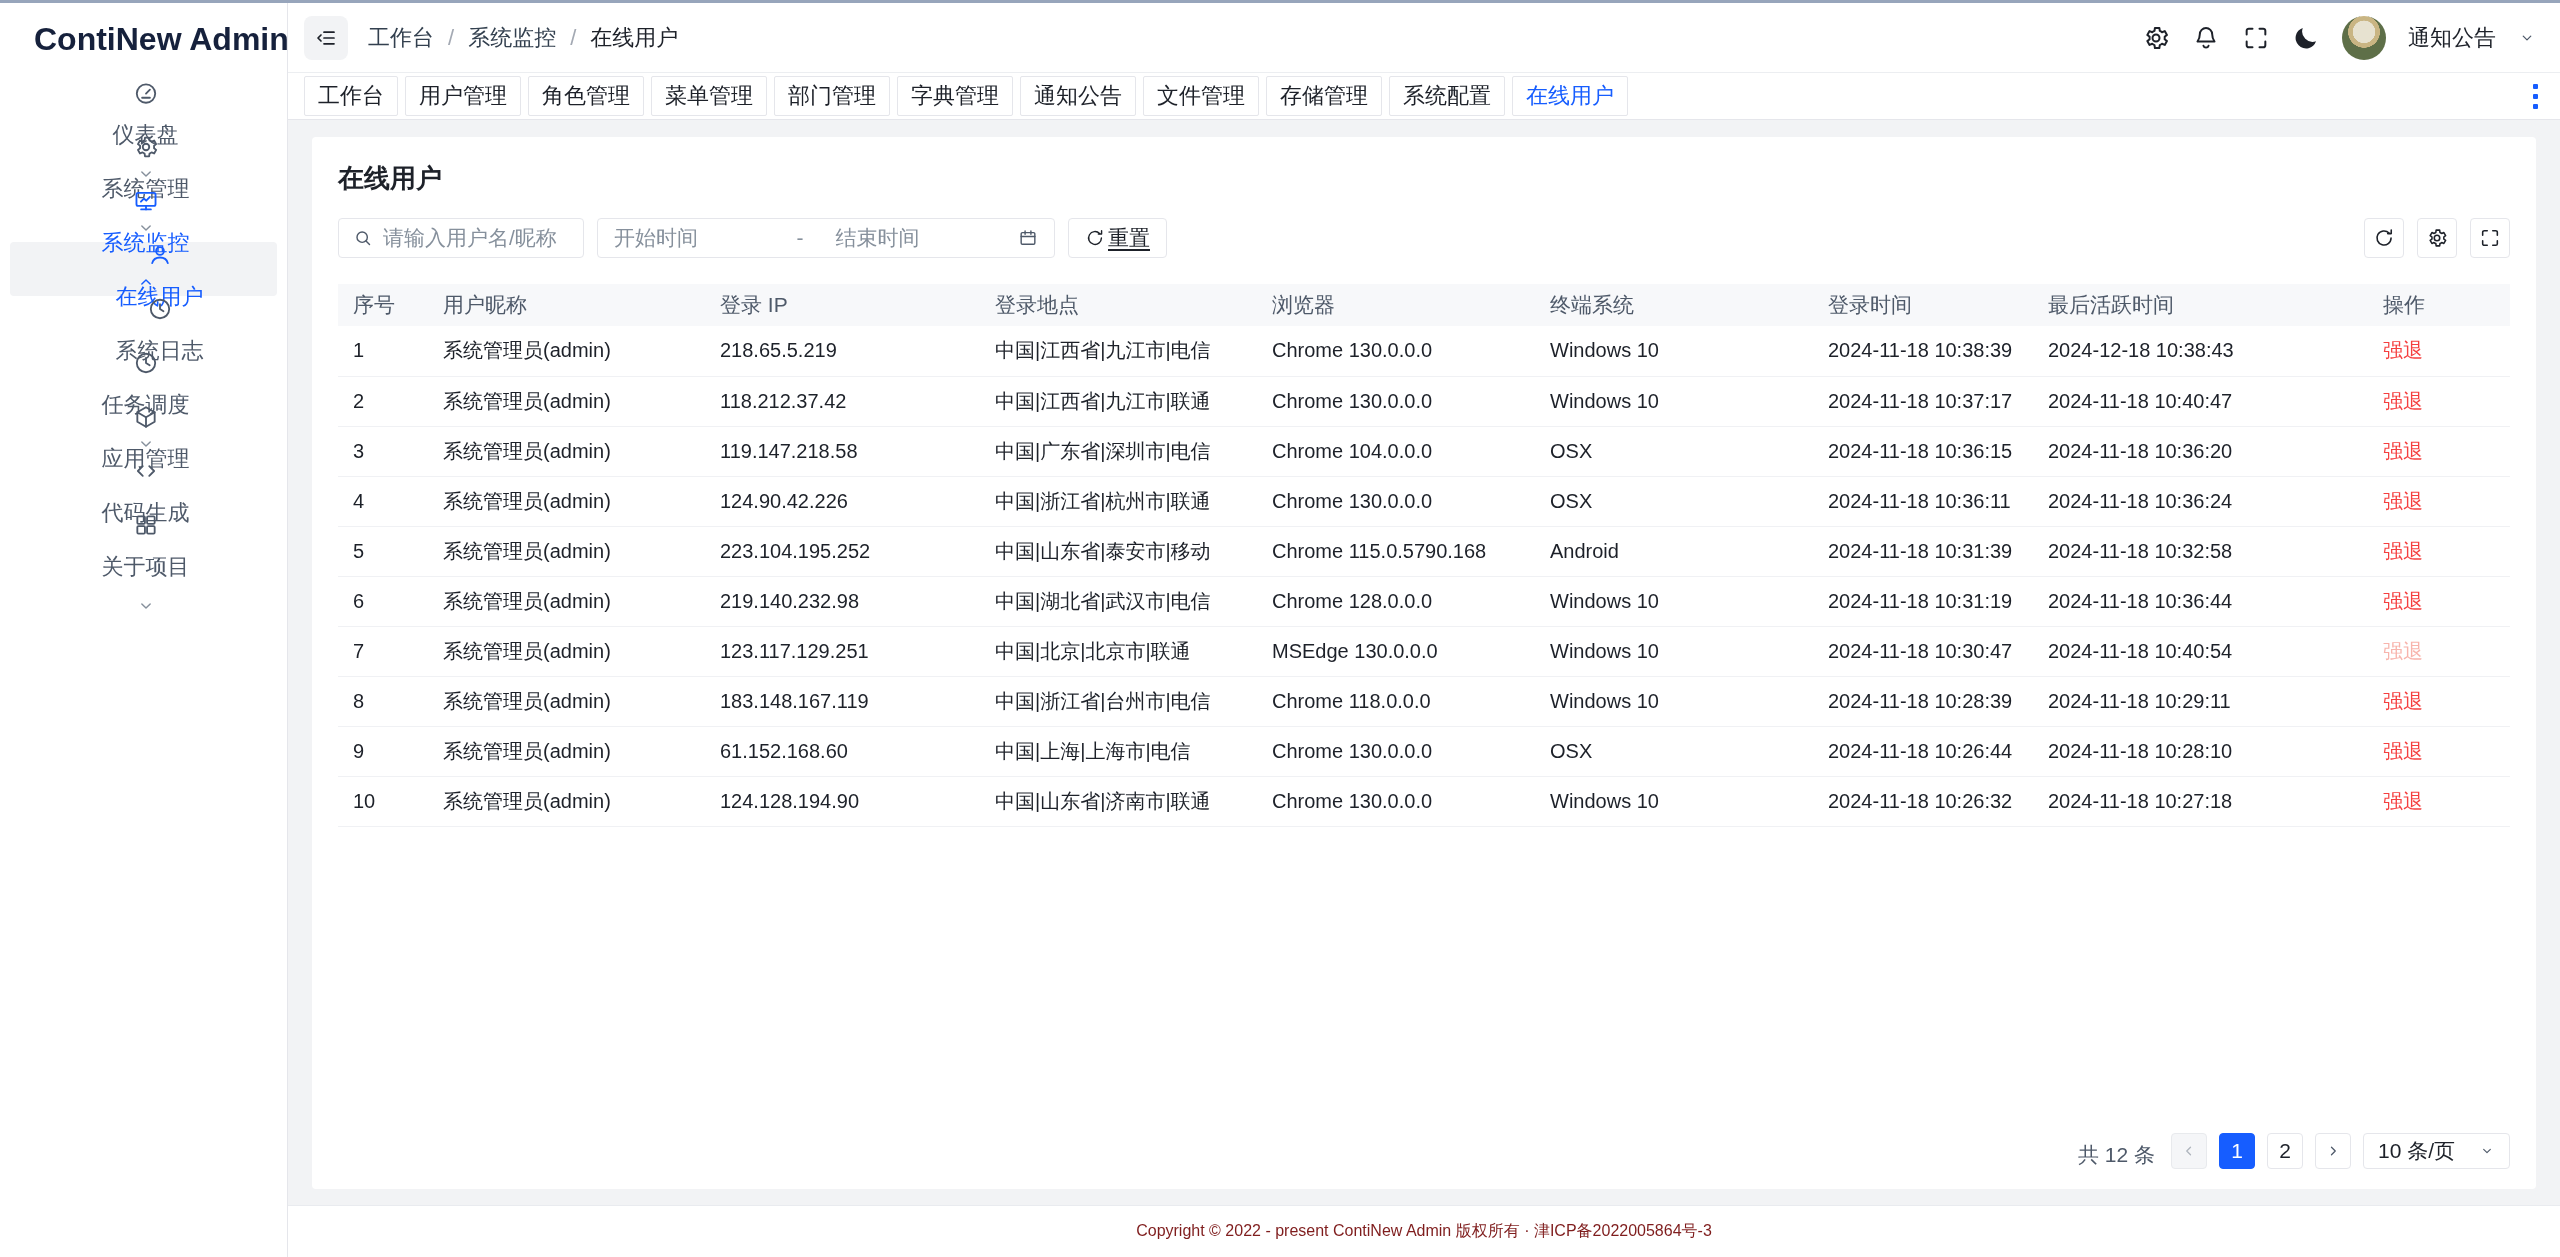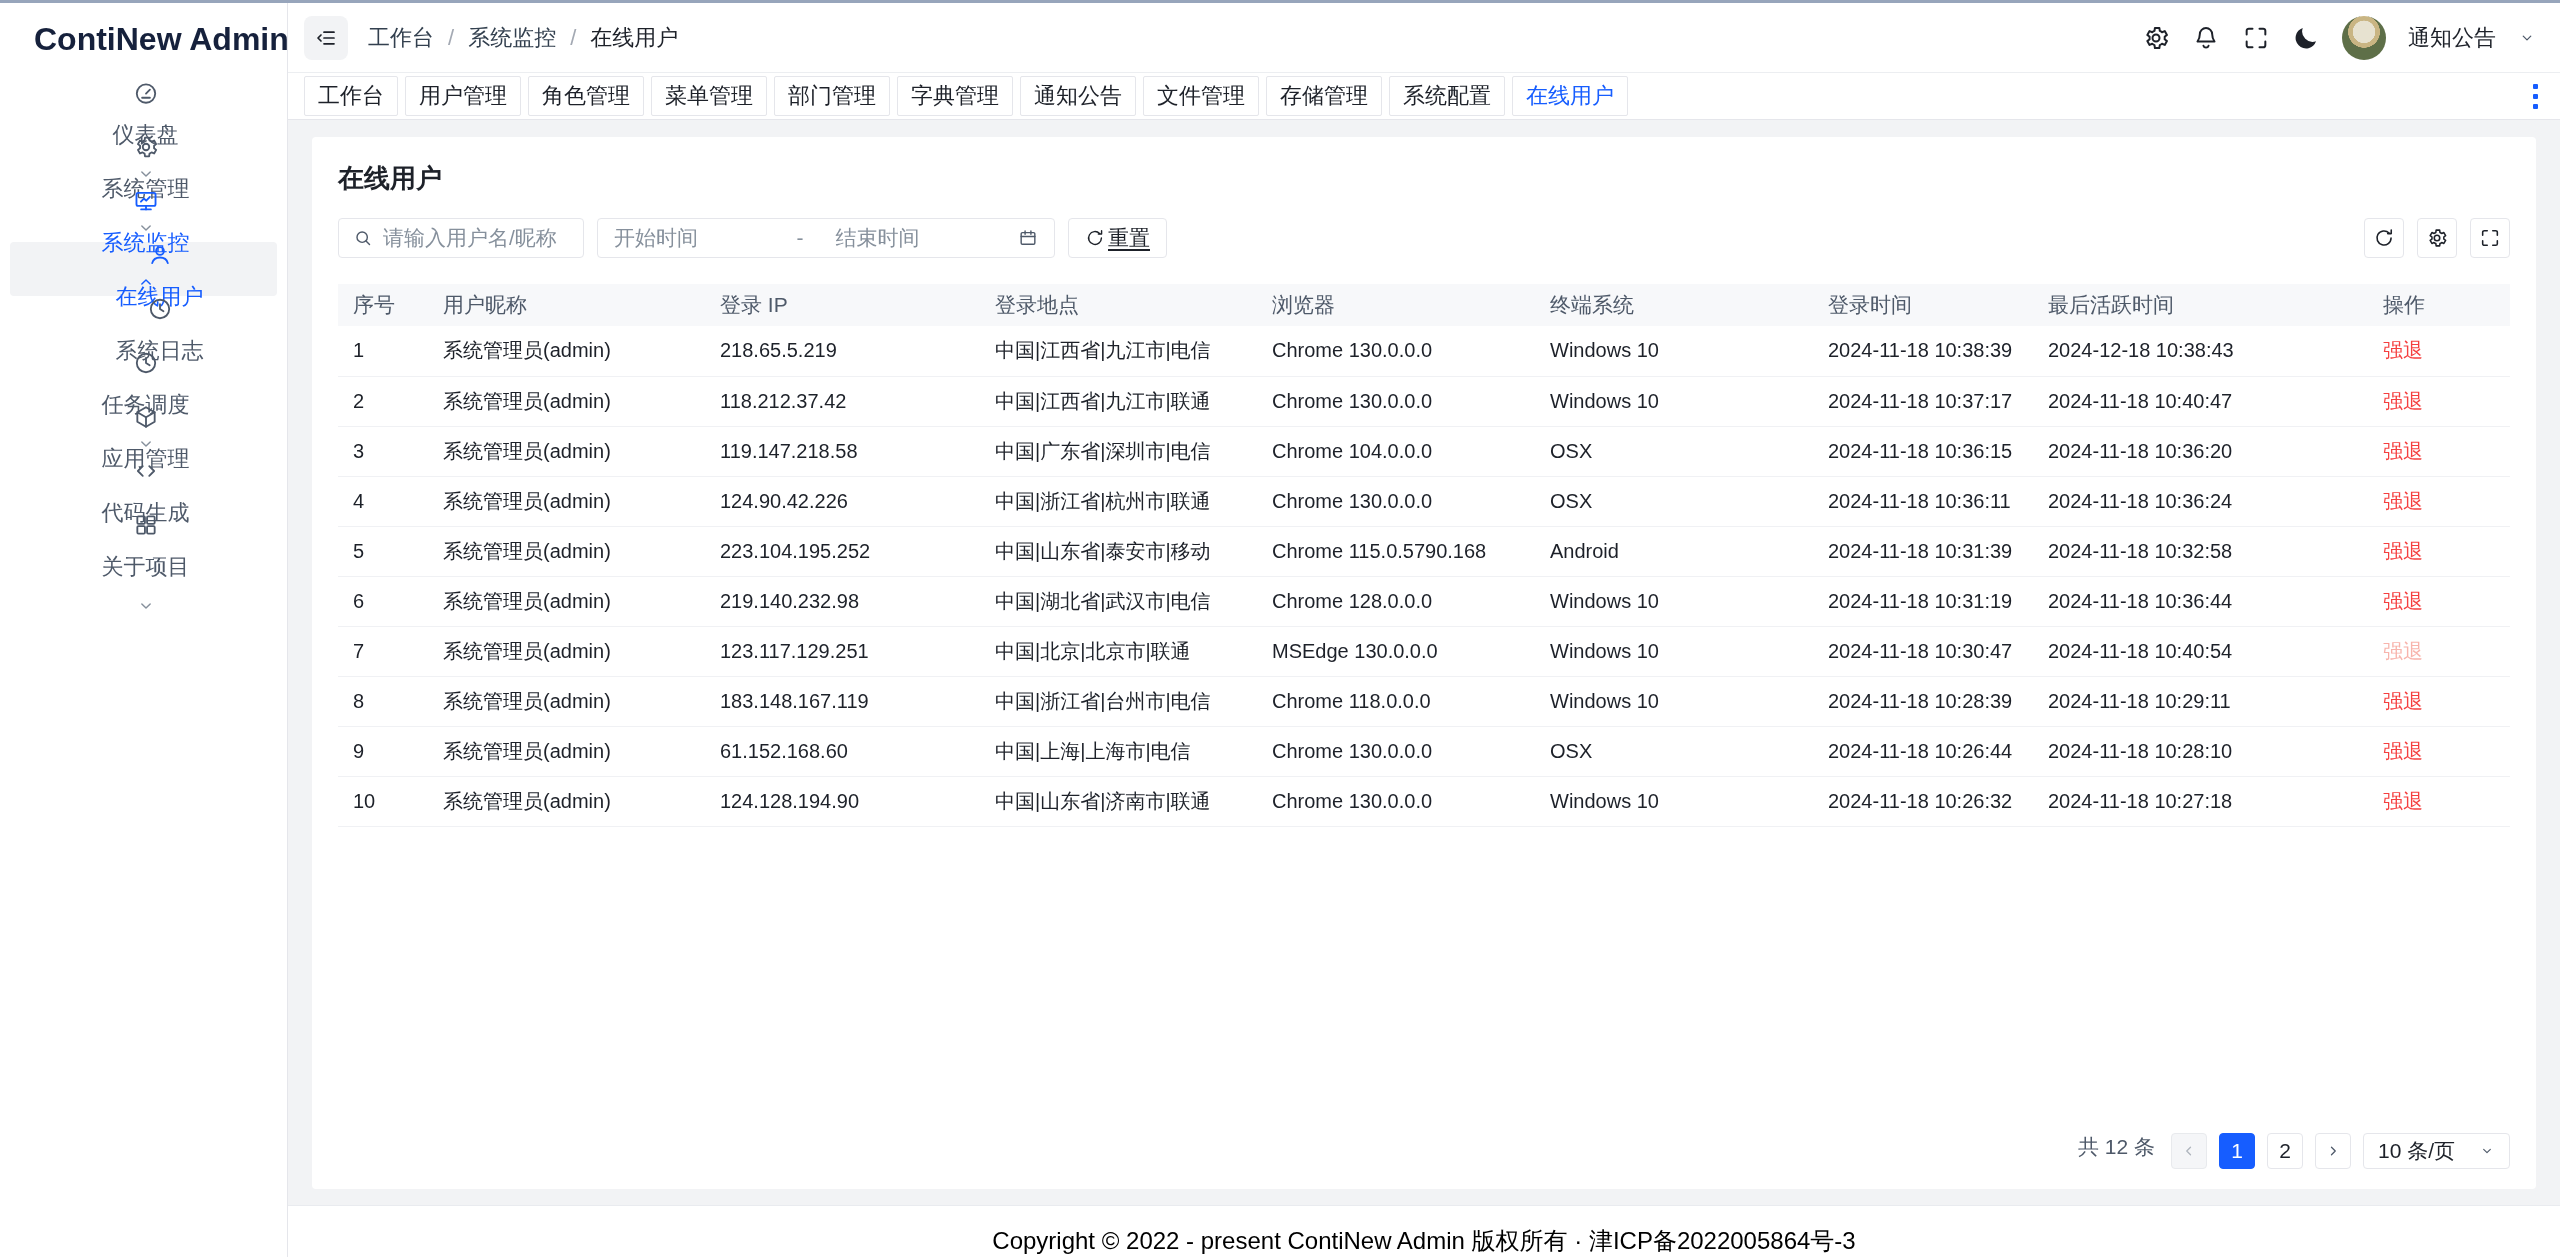--- a/index.html
+++ b/index.html
@@ -79,38 +79,38 @@
   
   table { width:100%; border-collapse:collapse; table-layout:fixed; margin-top:26px; }
   thead th { background:#f7f8fa; height:42px; font-size:21px; font-weight:400; color:#4e5969;
     text-align:left; padding:0 15px; white-space:nowrap; overflow:hidden; }
   tbody td { height:50px; font-size:20px; color:#1d2129; padding:0 15px;
     border-bottom:1px solid #f0f1f4; white-space:nowrap; overflow:hidden; }
   .kick { color:#F53F3F; cursor:pointer; }
   .kick.disabled { color:#F8B4AC; cursor:not-allowed; }
 
   
-  .pager { margin-top:auto; display:flex; justify-content:flex-end; align-items:flex-start;
+  .pager { margin-top:auto; display:flex; justify-content:flex-end; align-items:flex-end;
     gap:12px; padding-top:16px; font-size:21px; }
   .pg-total { color:#4e5969; margin-right:4px; }
   .pg-btn { min-width:36px; height:36px; border-radius:4px; display:flex; align-items:center;
     justify-content:center; font-size:21px; }
   .pg-btn .ic { width:18px; height:18px; }
   .pg-prev { background:#f5f6f8; border:1px solid #e8eaed; color:#aeb4bd; }
   .pg-next { background:#fff; border:1px solid #e5e6eb; color:#4e5969; }
   .pg-nums { display:flex; gap:12px; }
   .pg-num { background:#fff; border:1px solid #e5e6eb; color:#1d2129; }
   .pg-num.current { background:#165DFF; border-color:#165DFF; color:#fff; }
   .pg-size { height:36px; border:1px solid #e5e6eb; border-radius:4px; background:#fff;
     padding:0 14px; display:flex; align-items:center; gap:24px; cursor:pointer; }
   .pg-size .ic { width:16px; height:16px; color:#4e5969; }
 
   
   .footer { height:52px; background:#fff; border-top:1px solid #e9ebef;
-    display:flex; align-items:flex-end; justify-content:center; font-size:24px; color:#000000; }
+    display:flex; align-items:center; justify-content:center; font-size:16px; color:#7f1d1d; }
 
   .ic { display:inline-flex; }
   .ic svg { width:100%; height:100%; }
 </style>
 </head>
 <body>
 
 <div class="top-strip"></div>
 <div class="app">
 

